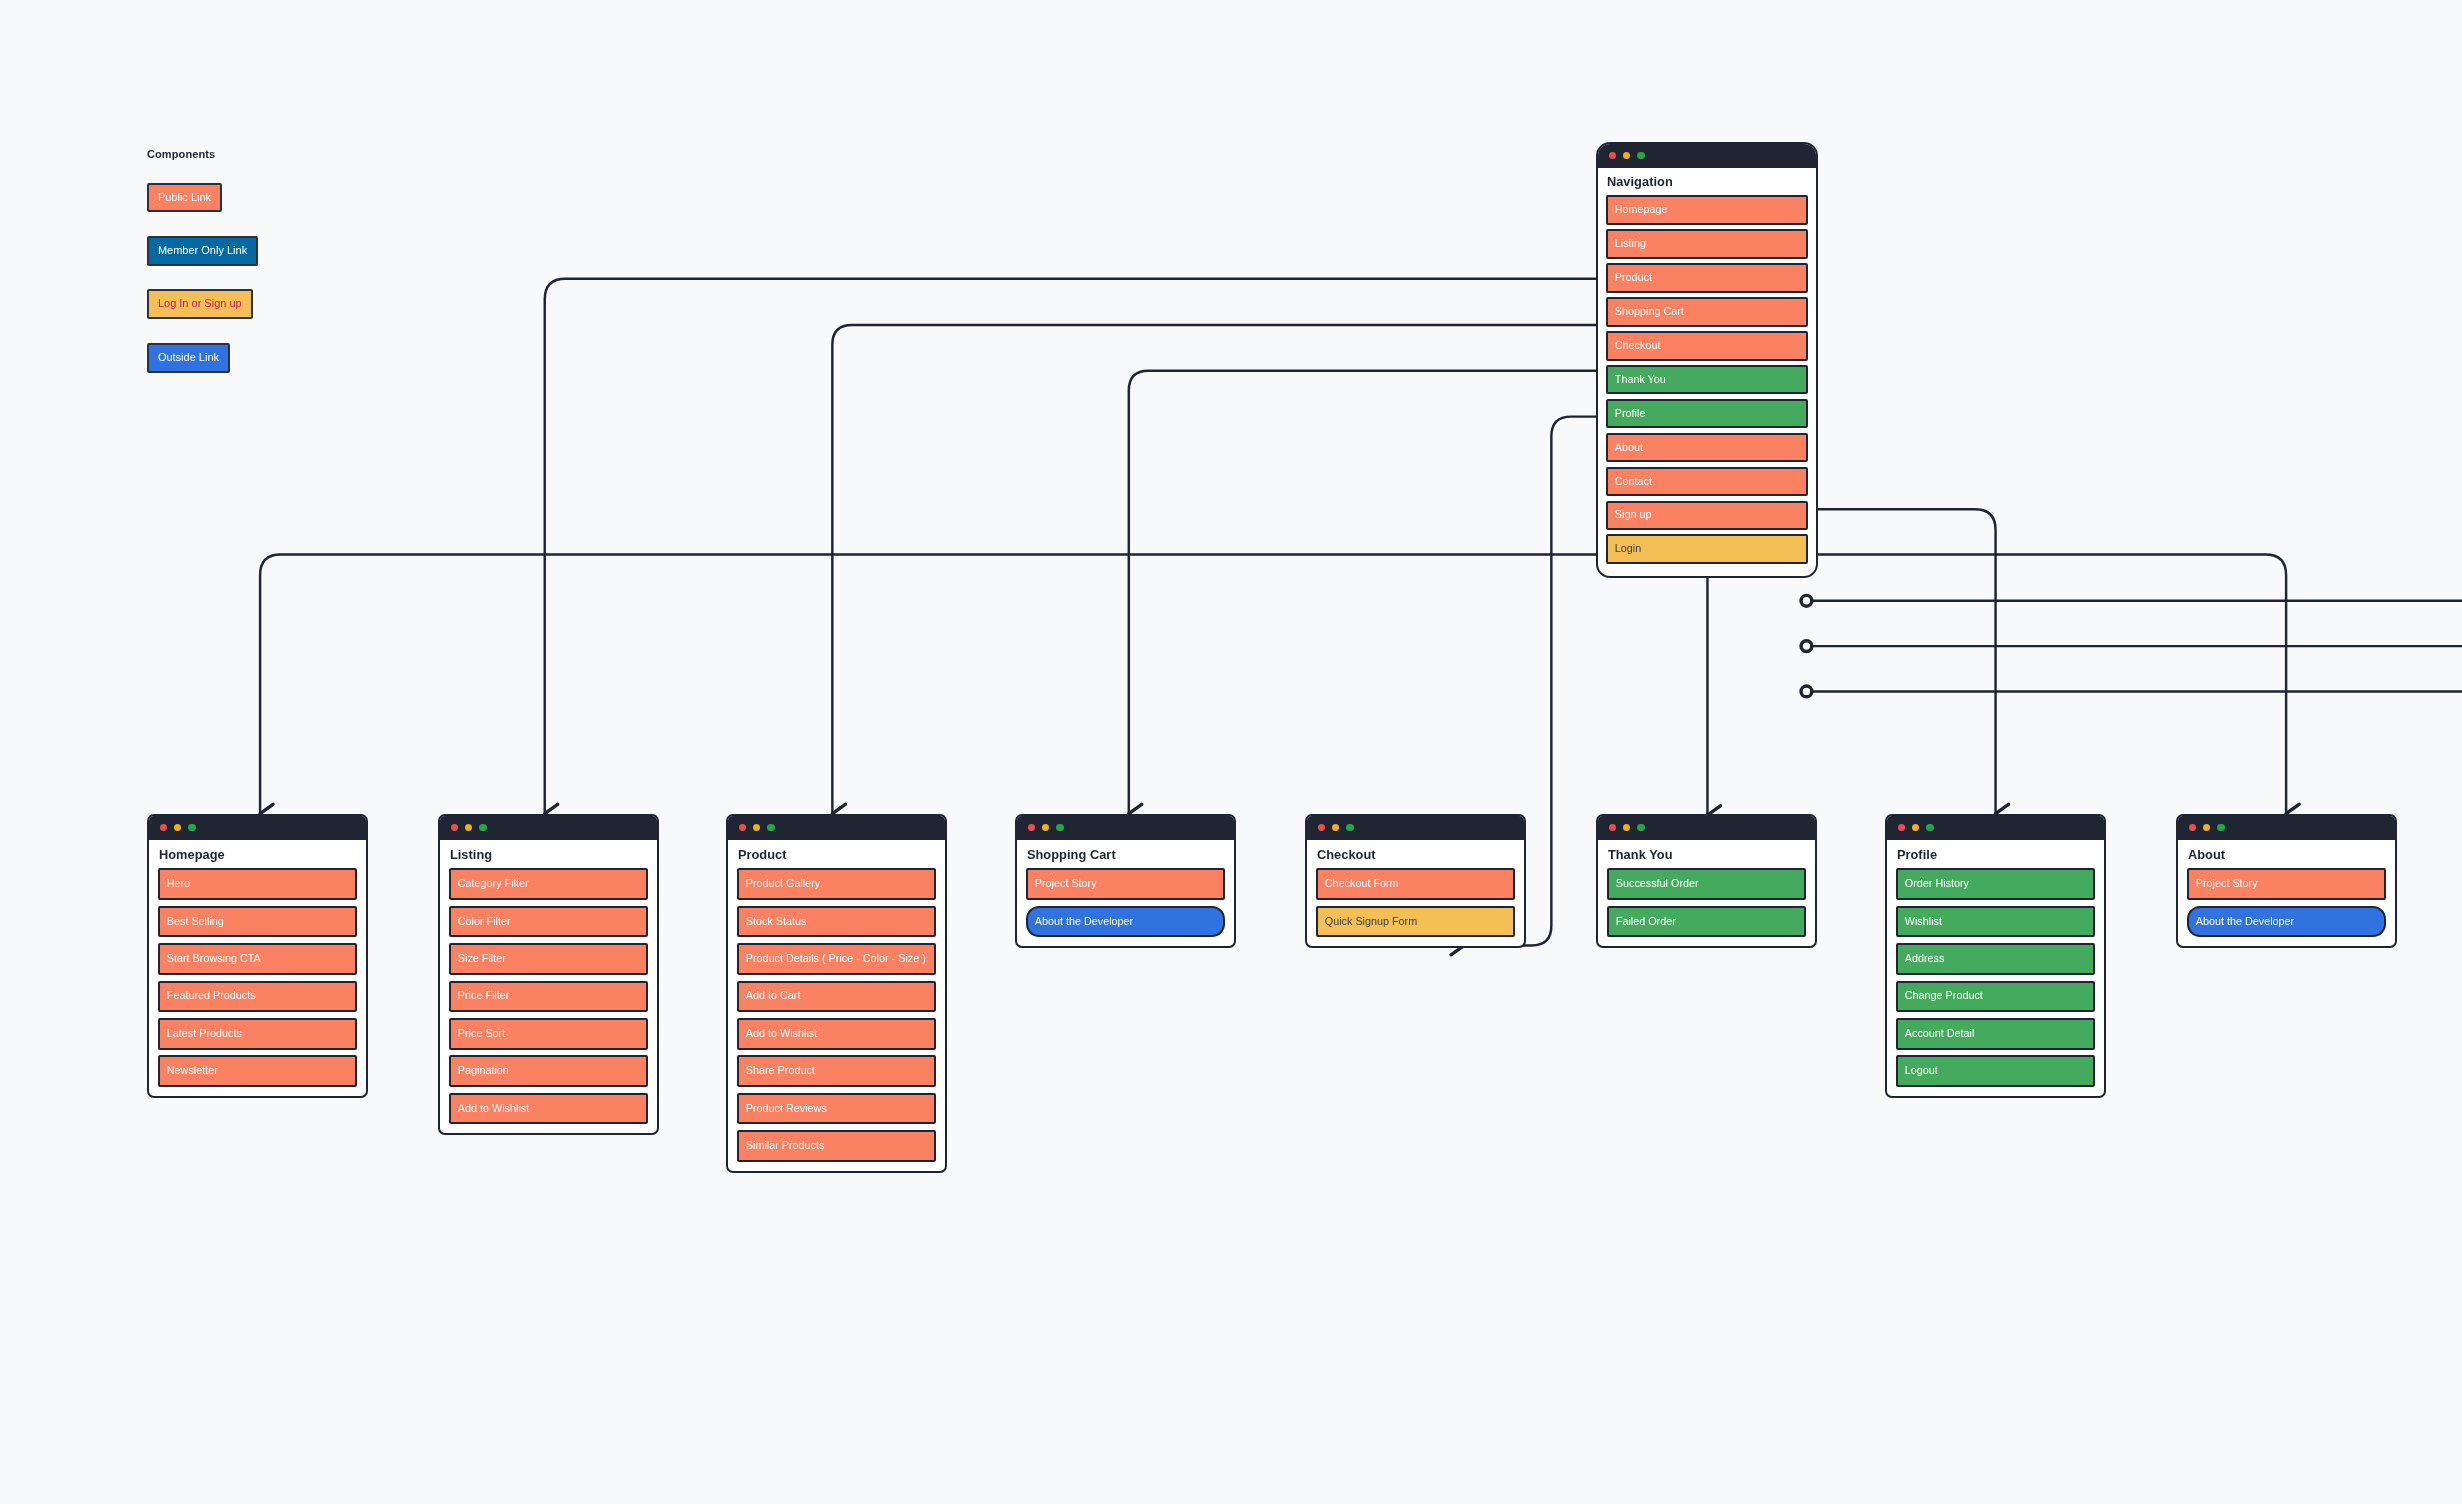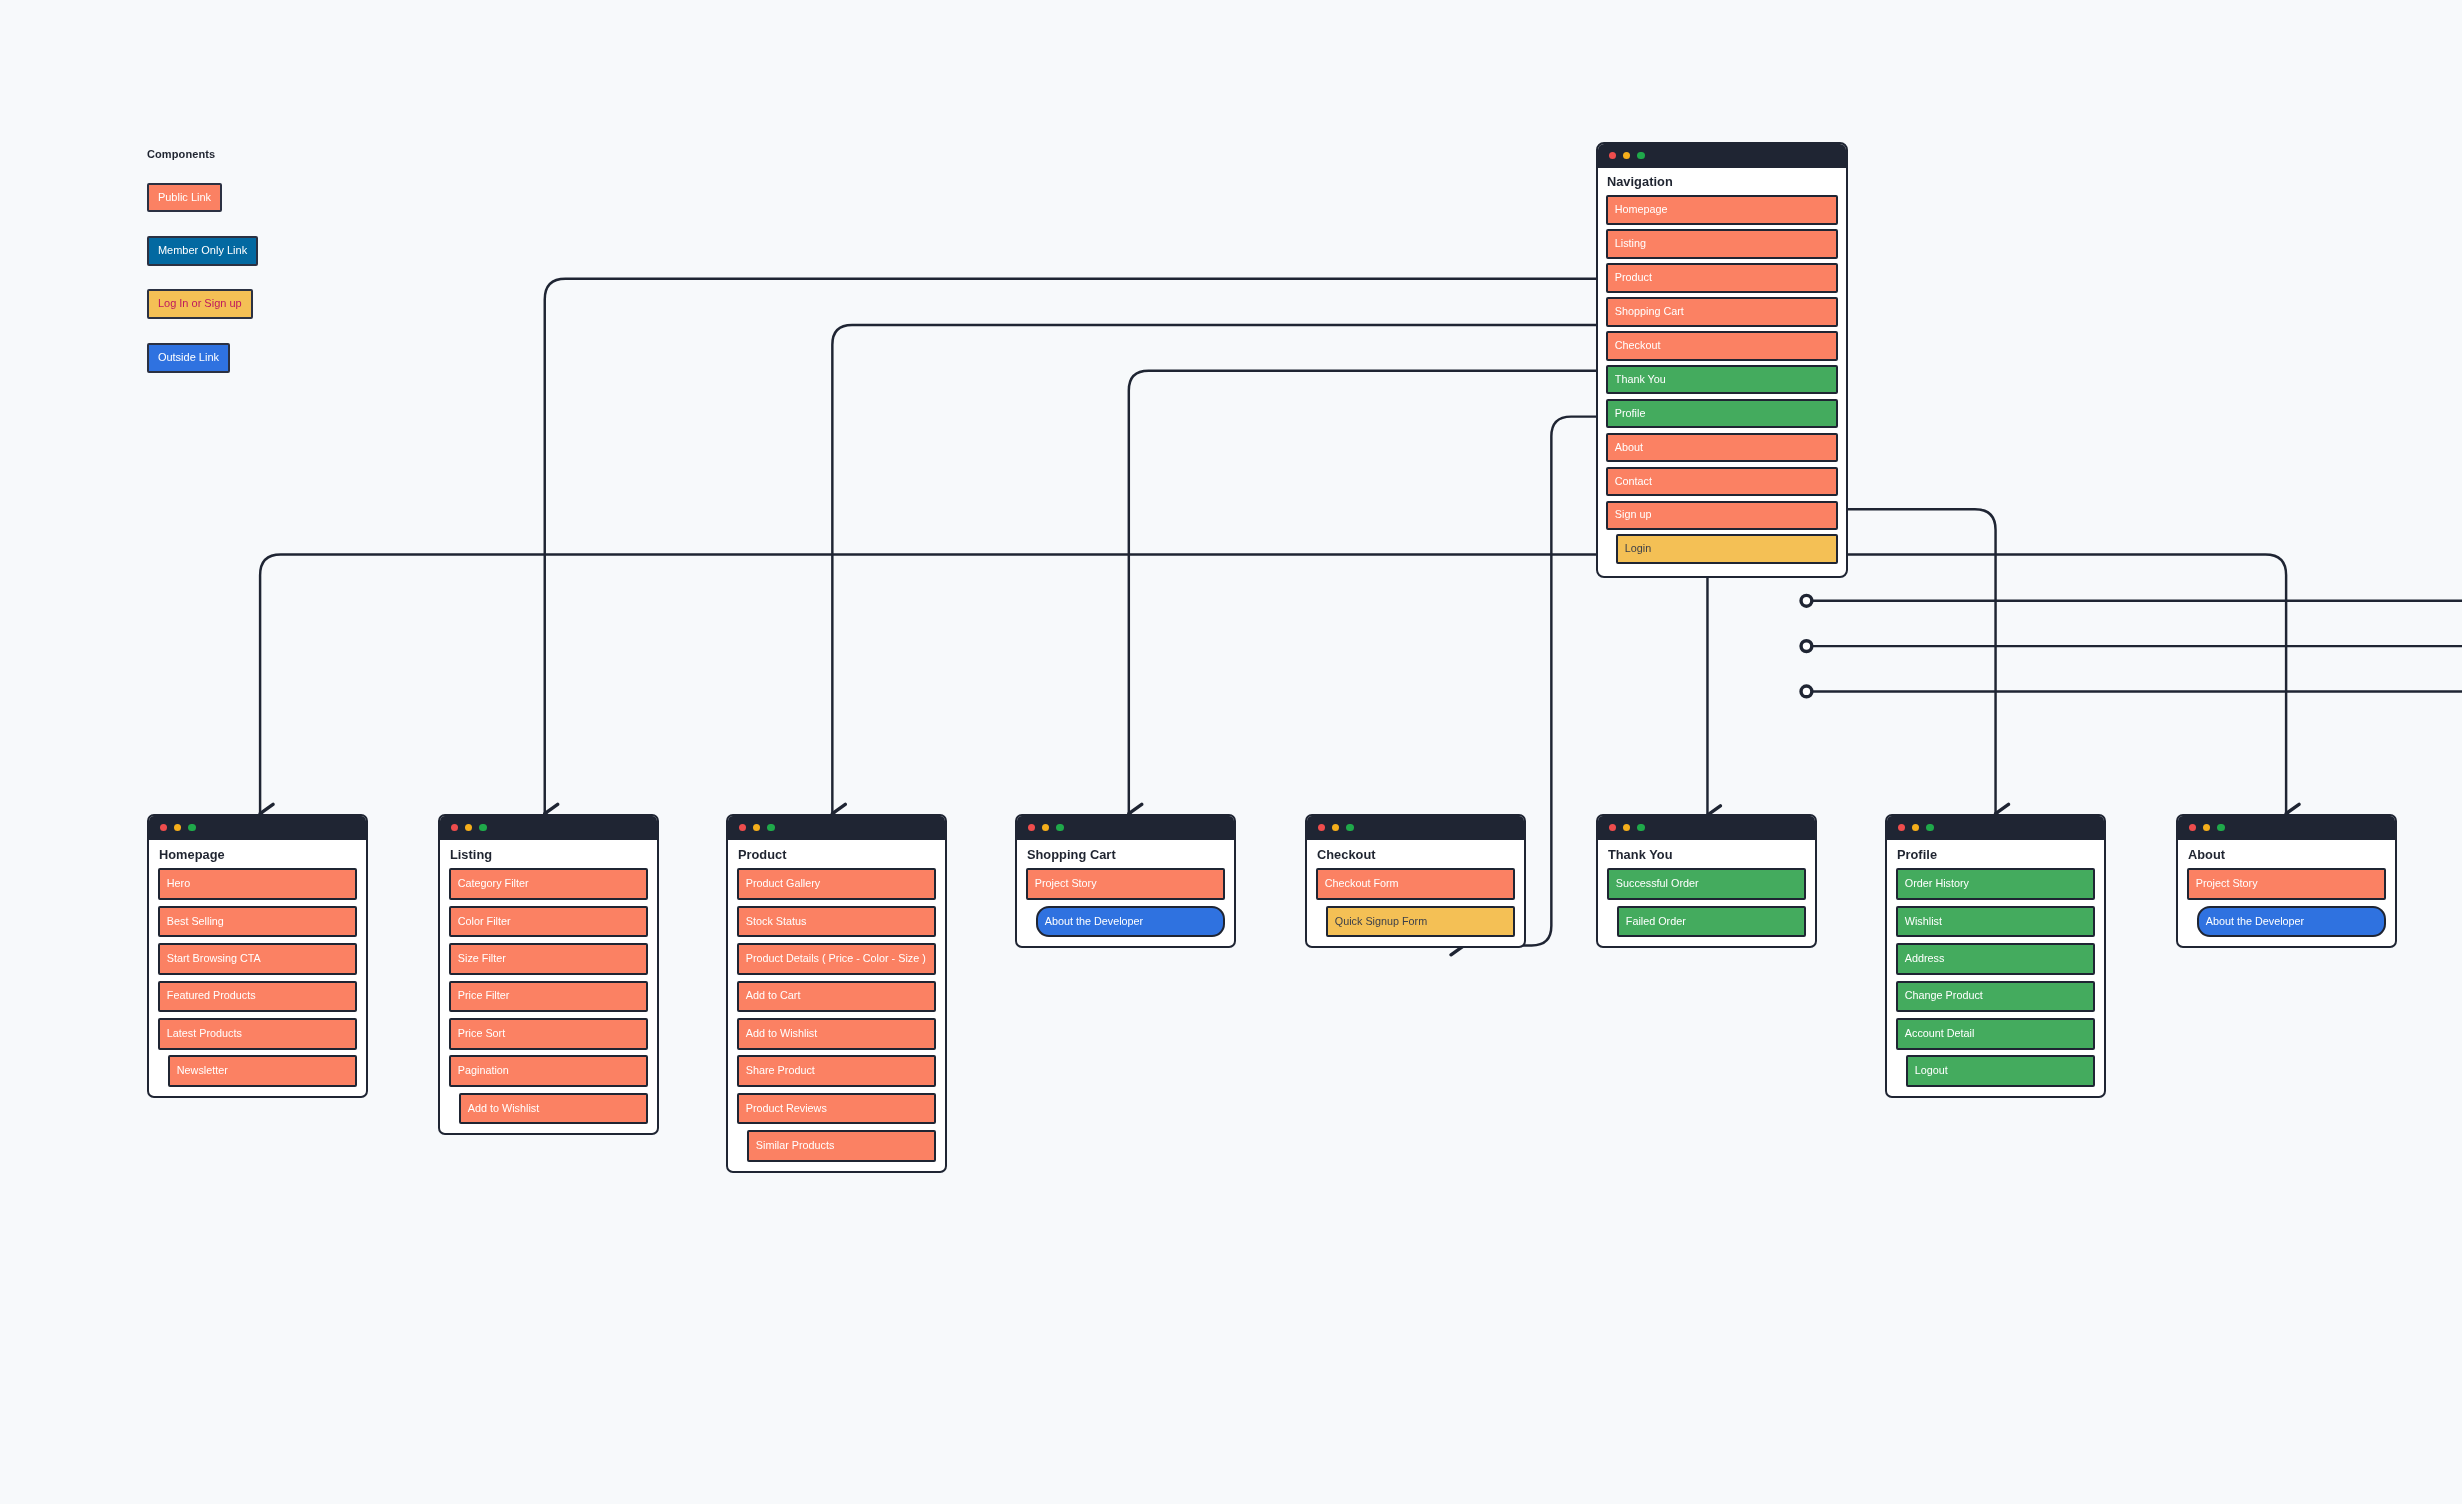--- a/index.html
+++ b/index.html
@@ -40,29 +40,29 @@
   .dot.g{background:#1fa94a;}
   .card-body{padding:7.9px 8.9px 8.9px 8.9px;}
   .card-title{font-size:12.8px;font-weight:bold;color:#1f2430;margin:0 0 5.9px 1px;letter-spacing:0.05px;}
   .item{
     border:2px solid #1f2533;border-radius:2px;
     font-size:10.8px;color:#ffffff;
     padding:6.9px 0 7.9px 6.9px;
     margin-bottom:5.9px;box-sizing:border-box;
     line-height:1.18;font-weight:400;
   }
-  .item:last-child{margin-bottom:0;margin-left:10px;}
+  .item:last-child{margin-bottom:0;}
   .t-public{background:#fb8163;}
   .t-member{background:#44ab5e;}
   .t-login{background:#f4c055;color:#3b3f4a;}
   .t-outside{background:#2f72e0;border-radius:13px;}
 
   
-  .navpanel{position:absolute;left:1596px;top:142px;width:252px;z-index:3;
-    border:2px solid #1f2533;border-radius:8px;background:#fff;overflow:hidden;box-sizing:border-box;}
+  .navpanel{position:absolute;left:1596px;top:142px;width:222px;z-index:3;
+    border:2px solid #1f2533;border-radius:14px;background:#fff;overflow:hidden;box-sizing:border-box;}
   .navpanel .card-body{padding:6.9px 7.9px 7.9px 7.9px;}
   .navpanel .item{padding:5.9px 0 6.9px 6.9px;margin-bottom:4.4px;}
 </style>
 </head>
 <body>
 
 <svg id="edges" viewBox="0 0 6924 3054" xmlns="http://www.w3.org/2000/svg">
   <defs>
     <marker id="arrowDown" viewBox="0 0 12 12" refX="6" refY="9" markerWidth="9" markerHeight="9" orient="auto-start-reverse">
       <path d="M1 2 L6 9 L11 2" fill="none" stroke="#1f2533" stroke-width="1.8" stroke-linecap="round" stroke-linejoin="round"></path>

